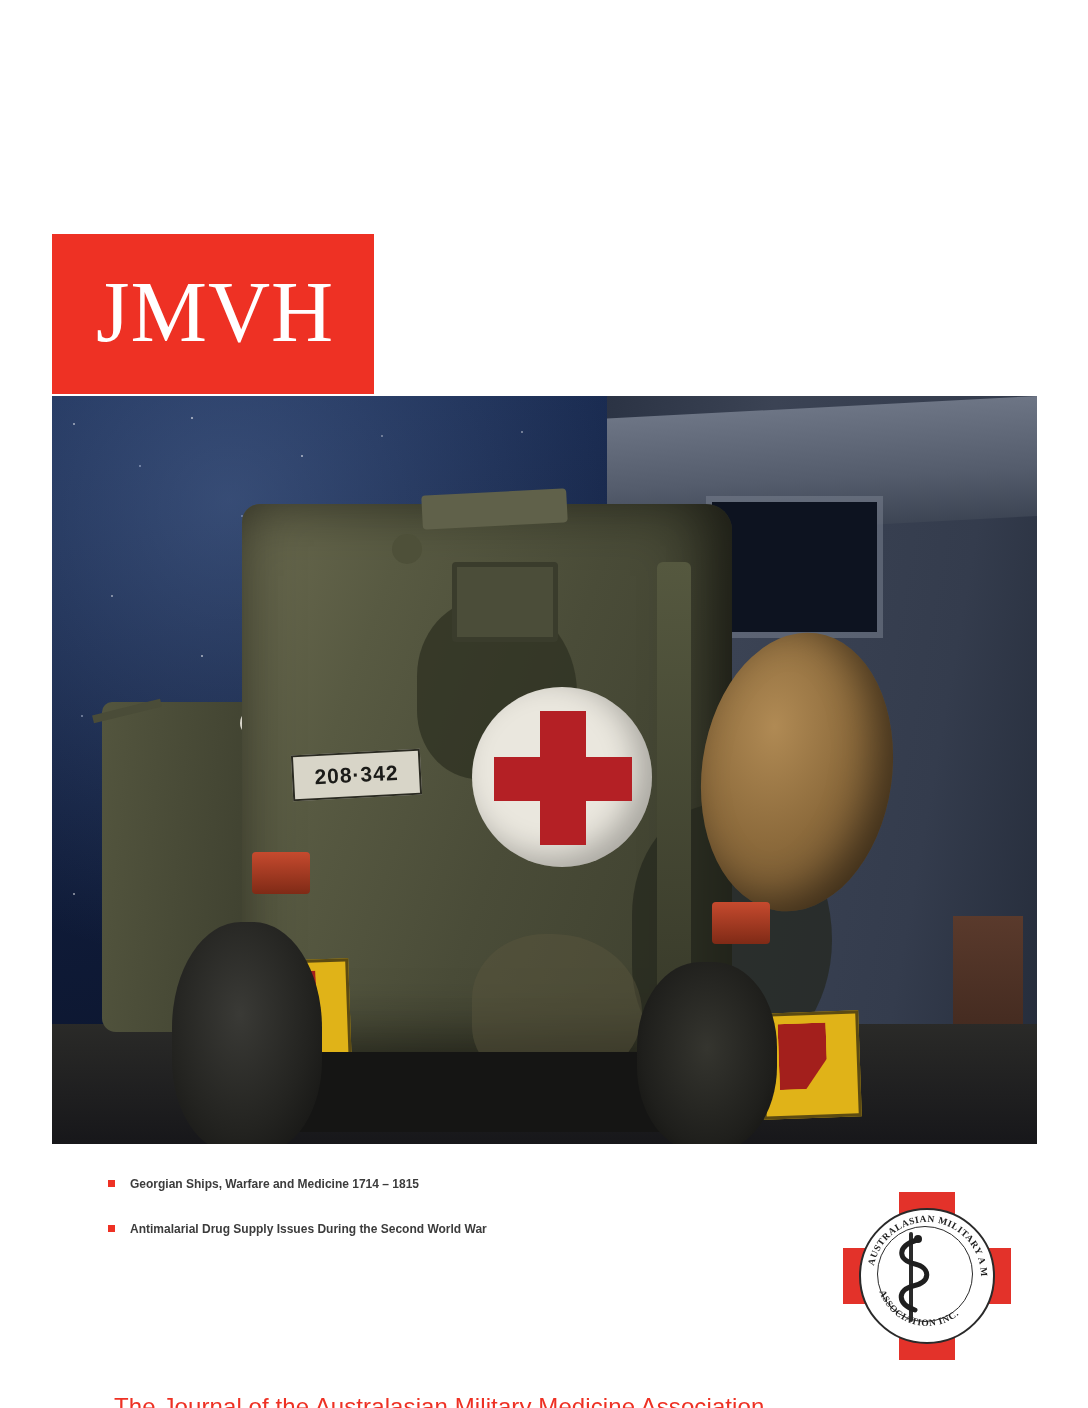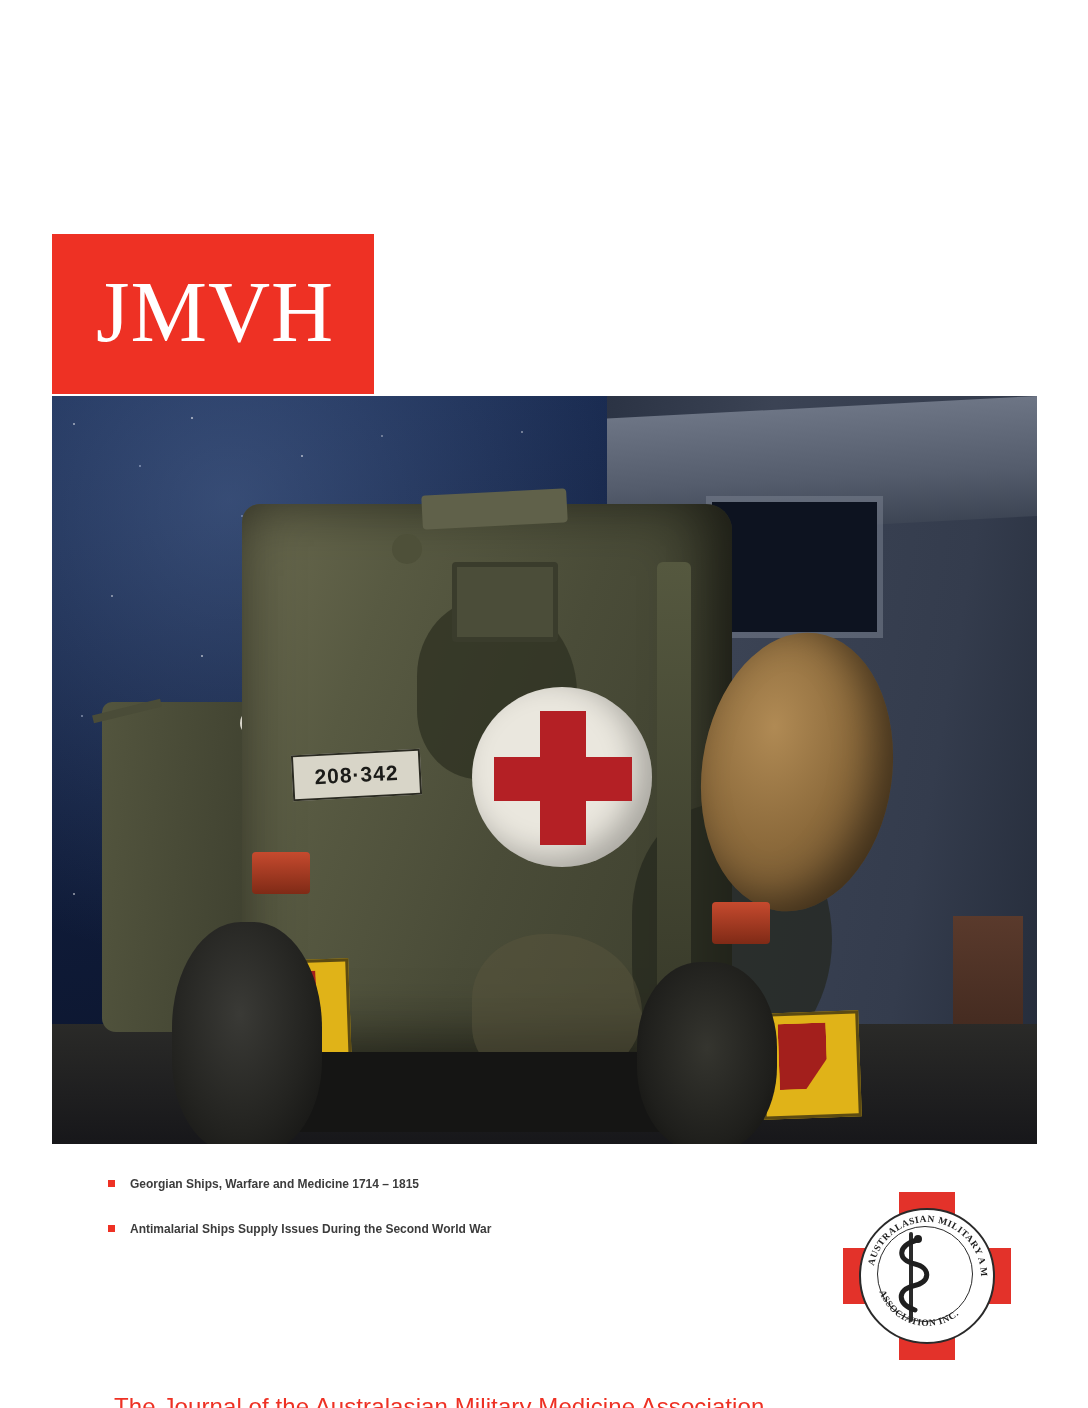--- a/index.html
+++ b/index.html
@@ -491,21 +491,21 @@
     </div>
   </div>
 
   <div class="highlights">
     <div class="highlight-item">
       <span class="bullet"></span>
       <span>Georgian Ships, Warfare and Medicine 1714 – 1815</span>
     </div>
     <div class="highlight-item">
       <span class="bullet"></span>
-      <span>Antimalarial Ships Supply Issues During the Second World War</span>
+      <span>Antimalarial Drug Supply Issues During the Second World War</span>
     </div>
   </div>
 
   <div class="tagline">The Journal of the Australasian Military Medicine Association</div>
 
   <div class="logo">
     <div class="logo-cross-v"></div>
     <div class="logo-cross-h"></div>
     <div class="logo-disc"></div>
     <div class="logo-disc-inner" style="left:34px; top:34px;"></div>

